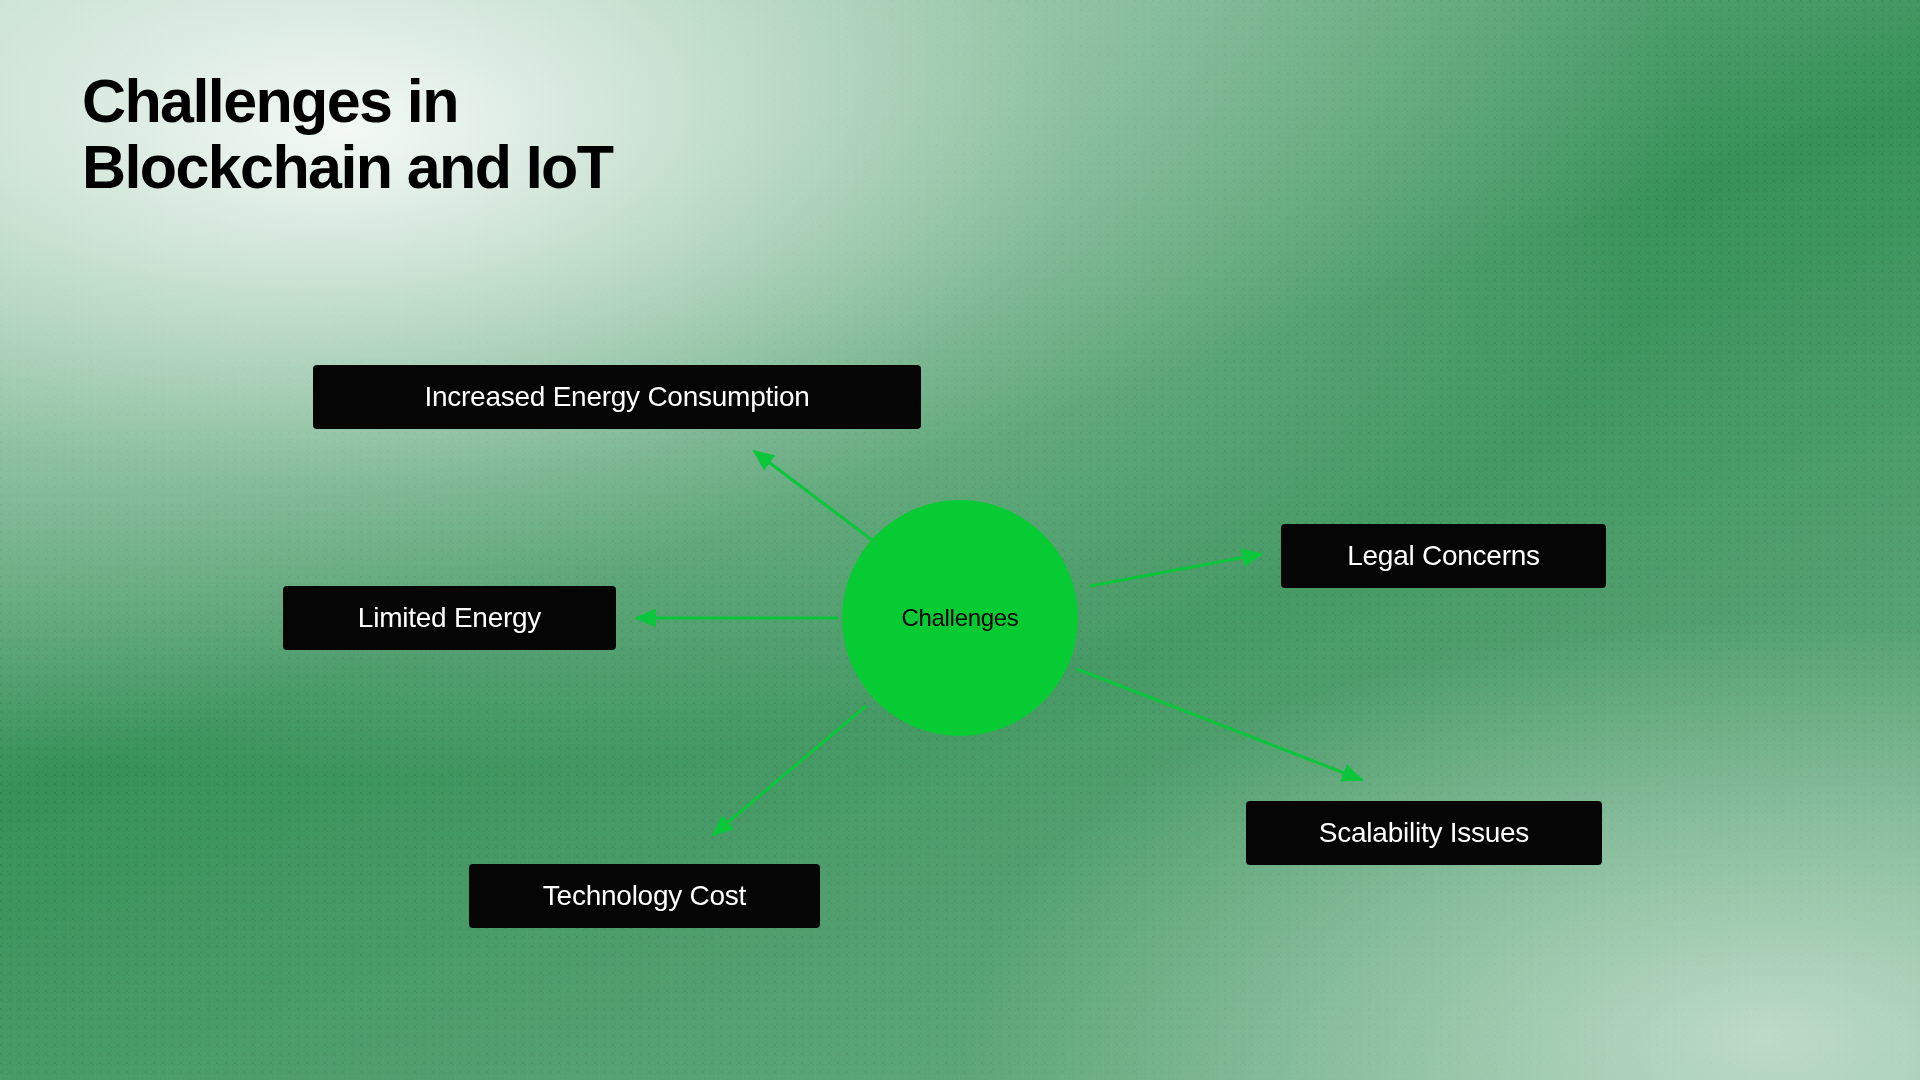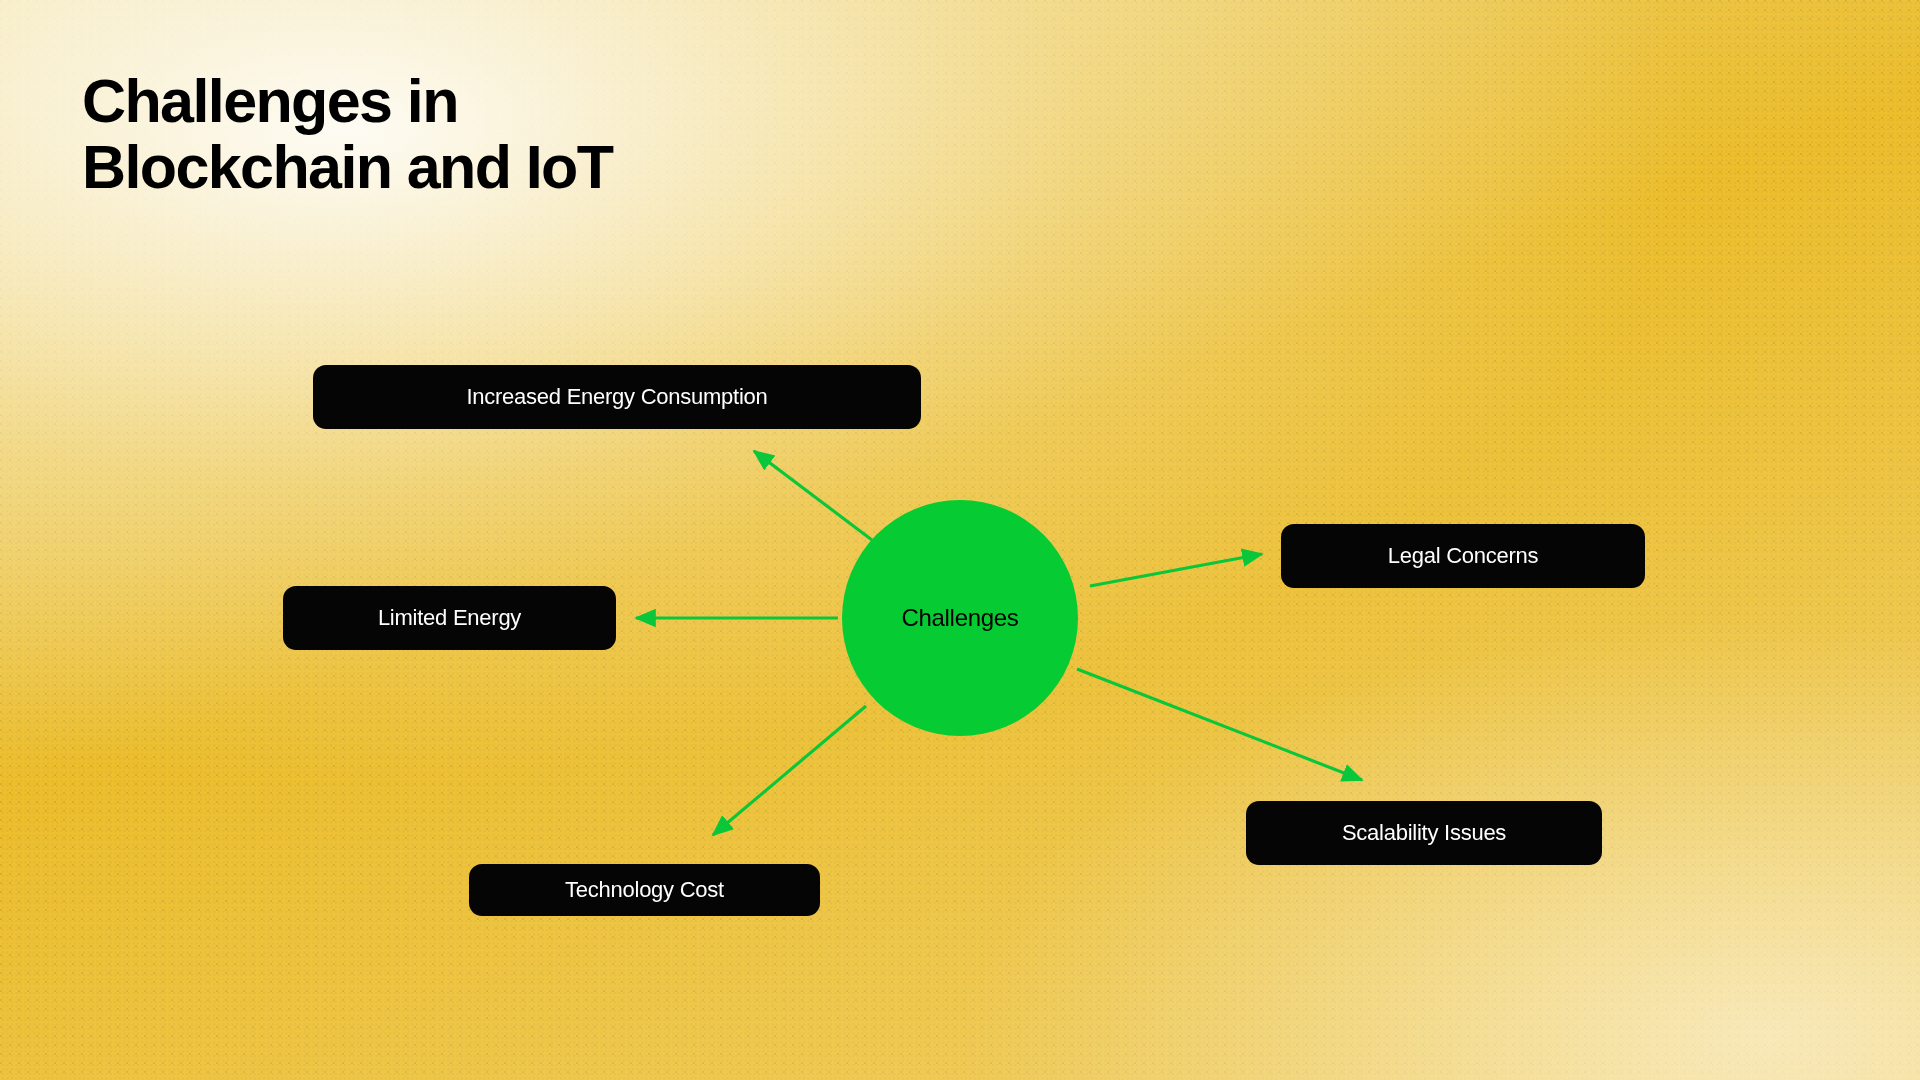--- a/index.html
+++ b/index.html
@@ -11,21 +11,21 @@
     height: 1080px;
     overflow: hidden;
     font-family: "Liberation Sans", sans-serif;
     background: #f7fbf8;
   }
 
   #canvas {
     position: relative;
     width: 1920px;
     height: 1080px;
-    background-color: #eab308;
+    background-color: #15803d;
     overflow: hidden;
   }
 
   
   #texture {
     position: absolute;
     inset: 0;
     pointer-events: none;
     background-image:
       radial-gradient(circle at 1px 1px, rgba(0,0,0,0.115) 1.05px, rgba(0,0,0,0) 1.25px),
@@ -85,37 +85,37 @@
     font-weight: 500;
     letter-spacing: -0.3px;
     line-height: 1;
   }
 
   
   .pill {
     position: absolute;
     background: #050505;
     color: #ffffff;
-    border-radius: 13px;
+    border-radius: 4px;
     display: flex;
     align-items: center;
     justify-content: center;
-    font-size: 22px;
+    font-size: 28px;
     font-weight: 400;
     letter-spacing: -0.25px;
     line-height: 1;
     padding: 0 22px;
     box-sizing: border-box;
     white-space: nowrap;
   }
 
   .pill.p-energy      { left: 313px;  top: 365px; width: 608px; height: 64px; }
   .pill.p-storage     { left: 283px;  top: 586px; width: 333px; height: 64px; }
-  .pill.p-tech        { left: 469px;  top: 864px; width: 351px; height: 52px; }
-  .pill.p-legal       { left: 1281px; top: 524px; width: 364px; height: 64px; }
+  .pill.p-tech        { left: 469px;  top: 864px; width: 351px; height: 64px; }
+  .pill.p-legal       { left: 1281px; top: 524px; width: 325px; height: 64px; }
   .pill.p-scal        { left: 1246px; top: 801px; width: 356px; height: 64px; }
 </style>
 </head>
 <body>
 
 <div id="canvas">
 
   <div id="texture"></div>
   <div id="vignette"></div>
 

